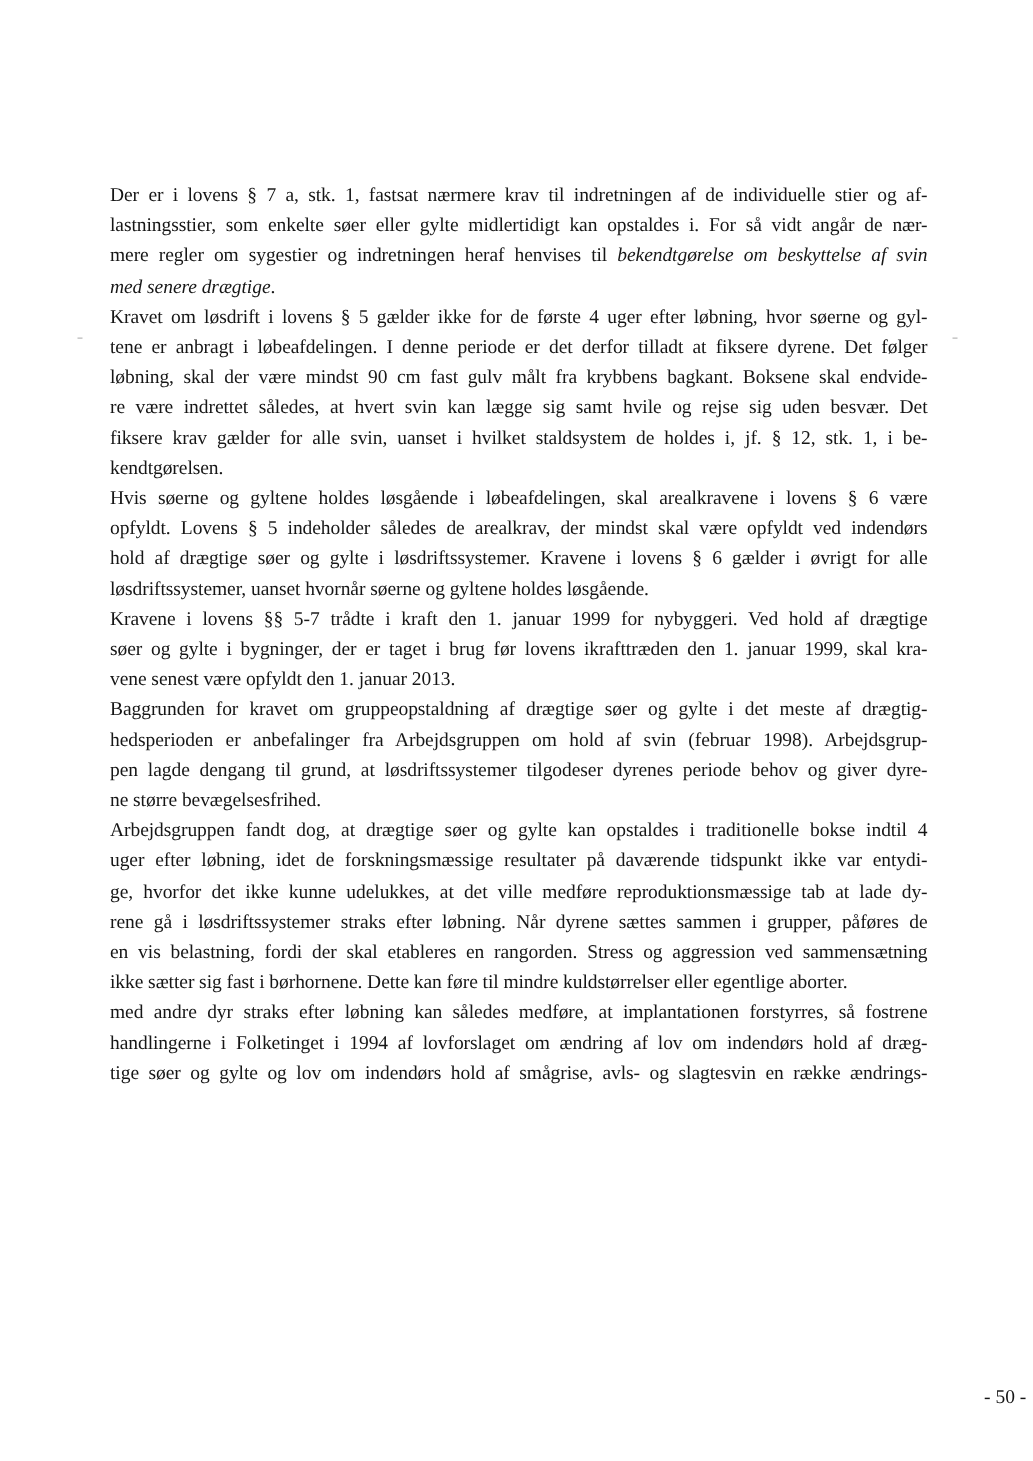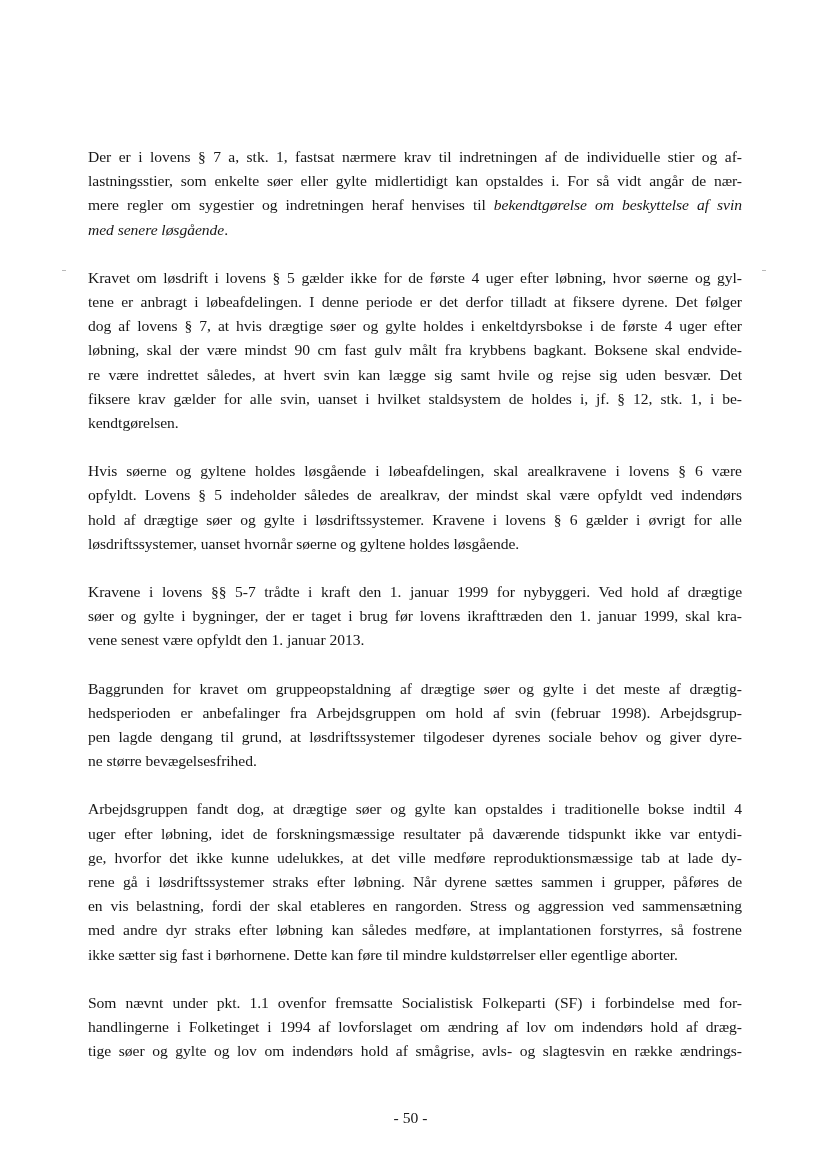--- a/index.html
+++ b/index.html
@@ -31,42 +31,41 @@
     }
     .para {
       margin: 0;
       font-size: 15.6px;
       line-height: 24.2px;
       text-align: justify;
       hyphens: manual;
       letter-spacing: -0.05px;
     }
     .para + .para {
-      margin-top: 24px;
     }
     .para .line {
       display: block;
       text-align: justify;
       text-align-last: justify;
       white-space: nowrap;
       font-family: Liberation Serif, serif;
     }
     .para .line.last {
       text-align-last: left;
     }
     .italic {
       font-style: italic;
       margin-top: 13px;
     }
     .page-number {
       position: absolute;
       left: 0;
       width: 821px;
       top: 1108px;
-      text-align: center;
+      text-align: right;
       font-size: 15.6px;
       line-height: 20px;
     }
     .speck {
       position: absolute;
       width: 4px;
       height: 1px;
       background: #b9b9b9;
     }
   </style>
@@ -75,58 +74,56 @@
 
 <div class="page">
   <div class="speck" style="left:62px; top:270px;"></div>
   <div class="speck" style="left:762px; top:270px;"></div>
 
   <div class="body-text" id="body-text">
       <p class="para">
         <span class="line"><span>Der er i lovens § 7 a, stk. 1, fastsat nærmere krav til indretningen af de individuelle stier og af-</span></span>
         <span class="line"><span>lastningsstier, som enkelte søer eller gylte midlertidigt kan opstaldes i. For så vidt angår de nær-</span></span>
         <span class="line"><span>mere regler om sygestier og indretningen heraf henvises til </span><span class="italic">bekendtgørelse om beskyttelse af svin</span></span>
-        <span class="line last"><span class="italic">med senere løsgående</span><span>.</span></span>
+        <span class="line last"><span class="italic">med senere drægtige</span><span>.</span></span>
       </p>
       <p class="para">
         <span class="line"><span>Kravet om løsdrift i lovens § 5 gælder ikke for de første 4 uger efter løbning, hvor søerne og gyl-</span></span>
         <span class="line"><span>tene er anbragt i løbeafdelingen. I denne periode er det derfor tilladt at fiksere dyrene. Det følger</span></span>
-        <span class="line"><span>dog af lovens § 7, at hvis drægtige søer og gylte holdes i enkeltdyrsbokse i de første 4 uger efter</span></span>
         <span class="line"><span>løbning, skal der være mindst 90 cm fast gulv målt fra krybbens bagkant. Boksene skal endvide-</span></span>
         <span class="line"><span>re være indrettet således, at hvert svin kan lægge sig samt hvile og rejse sig uden besvær. Det</span></span>
         <span class="line"><span>fiksere krav gælder for alle svin, uanset i hvilket staldsystem de holdes i, jf. § 12, stk. 1, i be-</span></span>
         <span class="line last"><span>kendtgørelsen.</span></span>
       </p>
       <p class="para">
         <span class="line"><span>Hvis søerne og gyltene holdes løsgående i løbeafdelingen, skal arealkravene i lovens § 6 være</span></span>
         <span class="line"><span>opfyldt. Lovens § 5 indeholder således de arealkrav, der mindst skal være opfyldt ved indendørs</span></span>
         <span class="line"><span>hold af drægtige søer og gylte i løsdriftssystemer. Kravene i lovens § 6 gælder i øvrigt for alle</span></span>
         <span class="line last"><span>løsdriftssystemer, uanset hvornår søerne og gyltene holdes løsgående.</span></span>
       </p>
       <p class="para">
         <span class="line"><span>Kravene i lovens §§ 5-7 trådte i kraft den 1. januar 1999 for nybyggeri. Ved hold af drægtige</span></span>
         <span class="line"><span>søer og gylte i bygninger, der er taget i brug før lovens ikrafttræden den 1. januar 1999, skal kra-</span></span>
         <span class="line last"><span>vene senest være opfyldt den 1. januar 2013.</span></span>
       </p>
       <p class="para">
         <span class="line"><span>Baggrunden for kravet om gruppeopstaldning af drægtige søer og gylte i det meste af drægtig-</span></span>
         <span class="line"><span>hedsperioden er anbefalinger fra Arbejdsgruppen om hold af svin (februar 1998). Arbejdsgrup-</span></span>
-        <span class="line"><span>pen lagde dengang til grund, at løsdriftssystemer tilgodeser dyrenes sociale behov og giver dyre-</span></span>
+        <span class="line"><span>pen lagde dengang til grund, at løsdriftssystemer tilgodeser dyrenes periode behov og giver dyre-</span></span>
         <span class="line last"><span>ne større bevægelsesfrihed.</span></span>
       </p>
       <p class="para">
         <span class="line"><span>Arbejdsgruppen fandt dog, at drægtige søer og gylte kan opstaldes i traditionelle bokse indtil 4</span></span>
         <span class="line"><span>uger efter løbning, idet de forskningsmæssige resultater på daværende tidspunkt ikke var entydi-</span></span>
         <span class="line"><span>ge, hvorfor det ikke kunne udelukkes, at det ville medføre reproduktionsmæssige tab at lade dy-</span></span>
         <span class="line"><span>rene gå i løsdriftssystemer straks efter løbning. Når dyrene sættes sammen i grupper, påføres de</span></span>
         <span class="line"><span>en vis belastning, fordi der skal etableres en rangorden. Stress og aggression ved sammensætning</span></span>
+        <span class="line last"><span>ikke sætter sig fast i børhornene. Dette kan føre til mindre kuldstørrelser eller egentlige aborter.</span></span>
         <span class="line"><span>med andre dyr straks efter løbning kan således medføre, at implantationen forstyrres, så fostrene</span></span>
-        <span class="line last"><span>ikke sætter sig fast i børhornene. Dette kan føre til mindre kuldstørrelser eller egentlige aborter.</span></span>
       </p>
       <p class="para">
-        <span class="line"><span>Som nævnt under pkt. 1.1 ovenfor fremsatte Socialistisk Folkeparti (SF) i forbindelse med for-</span></span>
         <span class="line"><span>handlingerne i Folketinget i 1994 af lovforslaget om ændring af lov om indendørs hold af dræg-</span></span>
         <span class="line"><span>tige søer og gylte og lov om indendørs hold af smågrise, avls- og slagtesvin en række ændrings-</span></span>
       </p>
     </div>
 
   <div class="page-number">- 50 -</div>
 </div>
 
 </body></html>

